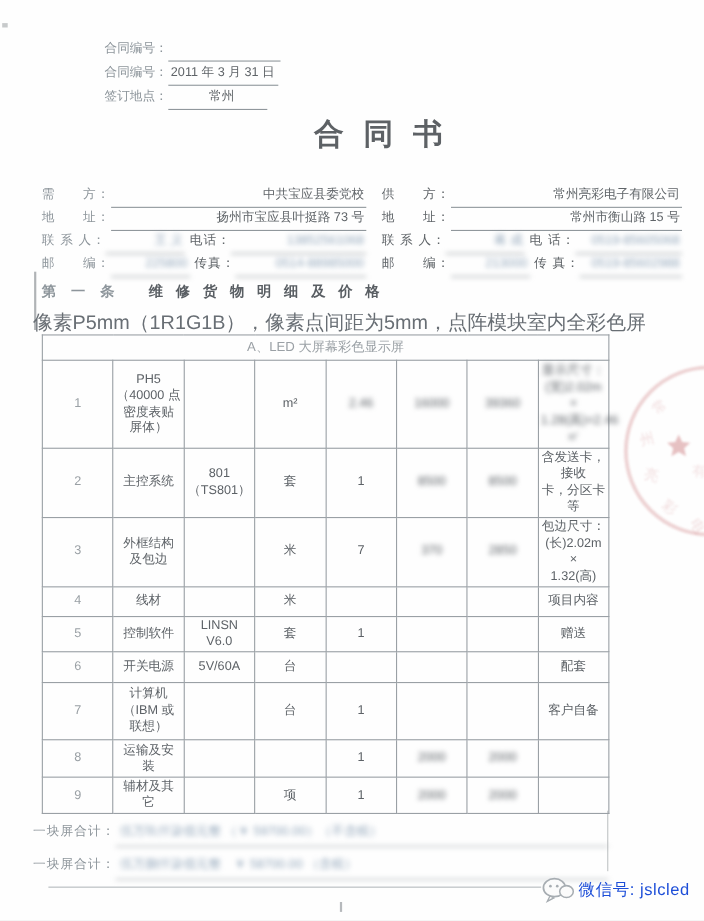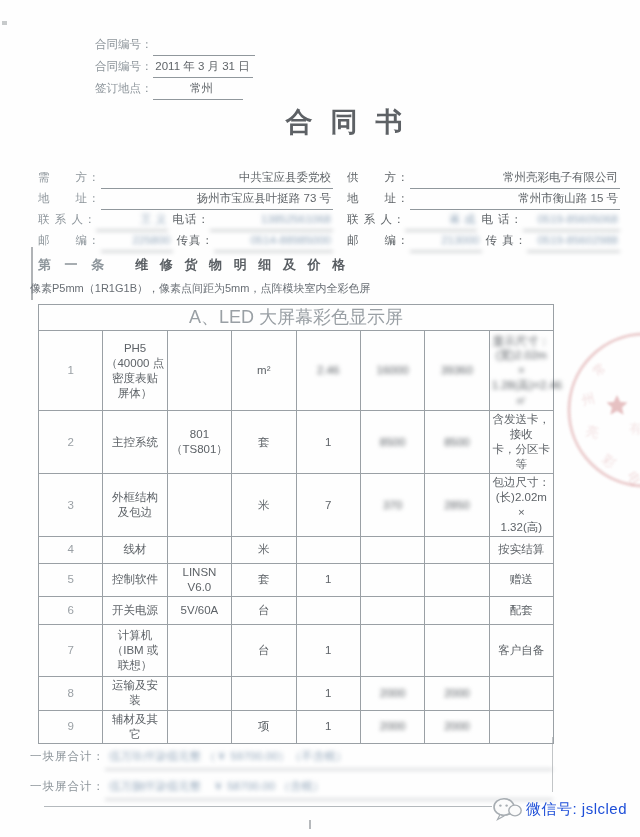--- a/index.html
+++ b/index.html
@@ -22,27 +22,27 @@
   .pcol.right{width:273px;}
   .pline{display:flex;align-items:baseline;height:21px;line-height:21px;white-space:nowrap;text-align:right;}
   .plabel{flex:none;letter-spacing:1px;}
   .pval{flex:1;border-bottom:1px solid #90979c;padding:0 2px;}
   .pval.mid{flex:0 0 68px;}
   .sublabel{flex:none;margin-left:4px;letter-spacing:1px;}
   
   .clause{position:absolute;left:38px;top:256px;font-size:13px;font-weight:700;color:#595e63;white-space:nowrap;}
   .clause .num{letter-spacing:5px;margin-right:26px;}
   .clause .ttl{letter-spacing:4px;text-align:right;}
-  .note{position:absolute;left:30px;top:281px;font-size:11px;color:#686e74;white-space:nowrap;}
+  .note{position:absolute;left:30px;top:281px;font-size:18px;color:#686e74;white-space:nowrap;}
   
   table.ct{position:absolute;left:38px;top:304px;border-collapse:collapse;table-layout:fixed;width:516px;}
   table.ct th,table.ct td{border:1px solid #9aa0a5;text-align:center;vertical-align:middle;
       font-size:11.5px;font-weight:400;padding:1px 2px;line-height:1.3;white-space:pre-line;color:#5d6267;}
   table.ct th{height:38px;font-size:12px;}
-  table.ct td.section-row{height:20px;font-size:18px;}
+  table.ct td.section-row{height:20px;font-size:12px;}
   table.ct td:first-child{color:#9aa0a5;}
   
   .totals{position:absolute;left:30px;top:743px;width:523px;font-size:11.5px;}
   .tline{display:flex;align-items:baseline;height:30px;line-height:26px;}
   .tlabel{flex:none;letter-spacing:1px;text-align:right;}
   .tval{flex:1;border-bottom:1px solid #a6abb0;padding:0 4px;white-space:nowrap;overflow:hidden;}
   
   .rule{position:absolute;height:1px;background:#b4b9bd;}
   .wechat{position:absolute;left:492px;top:797px;display:flex;align-items:center;color:#1d4ed8;}
   .wechat .txt{font-size:15px;letter-spacing:.5px;filter:blur(.4px);margin-left:4px;}
@@ -166,21 +166,21 @@
 1.32(高)</td>
         </tr>
         <tr style="height: 27px;">
           <td>4</td>
           <td>线材</td>
           <td></td>
           <td>米</td>
           <td></td>
           <td></td>
           <td></td>
-          <td>按实结算</td>
+          <td>项目内容</td>
         </tr>
         <tr style="height: 27px;">
           <td>5</td>
           <td>控制软件</td>
           <td>LINSN V6.0</td>
           <td>套</td>
           <td>1</td>
           <td></td>
           <td></td>
           <td>赠送</td>

